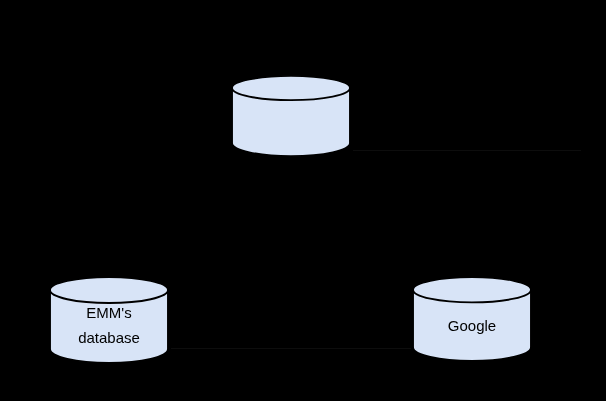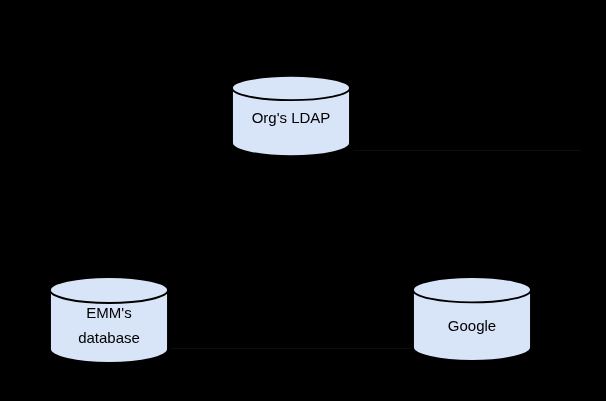--- a/index.html
+++ b/index.html
@@ -68,21 +68,20 @@
 
   <div class="connector connector-right"></div>
   <div class="connector connector-bottom"></div>
 
   <div class="db-node node-ldap">
     <svg viewBox="0 0 124 90" preserveAspectRatio="none">
       <path class="cyl-body" d="M2,15 L2,74 A60,14 0 0 0 122,74 L122,15"></path>
       <ellipse class="cyl-top" cx="62" cy="15" rx="60" ry="13"></ellipse>
     </svg>
     <div class="db-label">
-      <div>Org's LDAP</div>
     </div>
   </div>
 
   <div class="db-node node-google">
     <svg viewBox="0 0 124 90" preserveAspectRatio="none">
       <path class="cyl-body" d="M2,15 L2,74 A60,14 0 0 0 122,74 L122,15"></path>
       <ellipse class="cyl-top" cx="62" cy="15" rx="60" ry="13"></ellipse>
     </svg>
     <div class="db-label">
       <div>Google</div>

